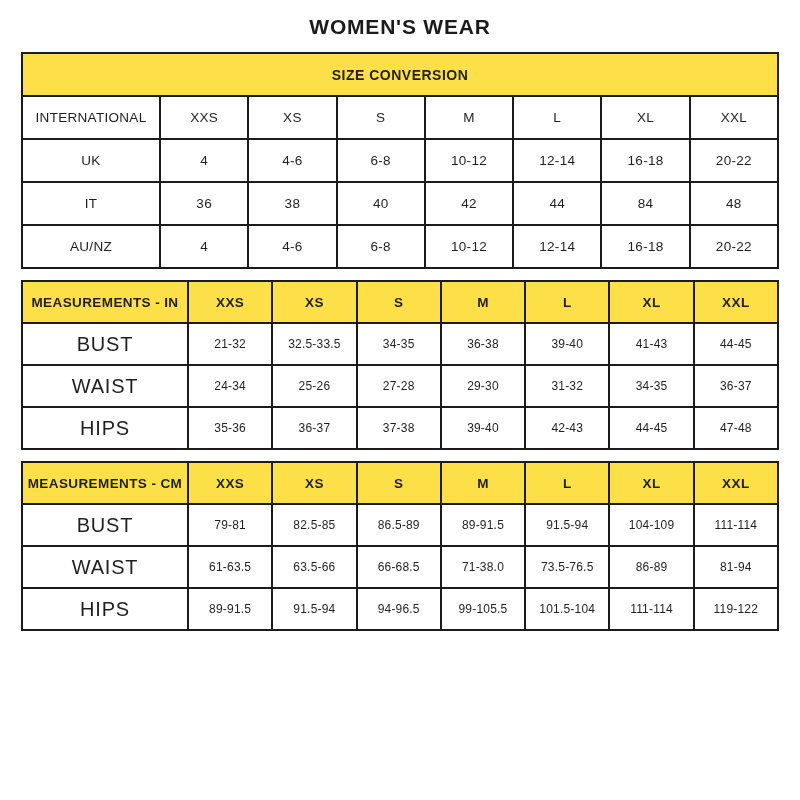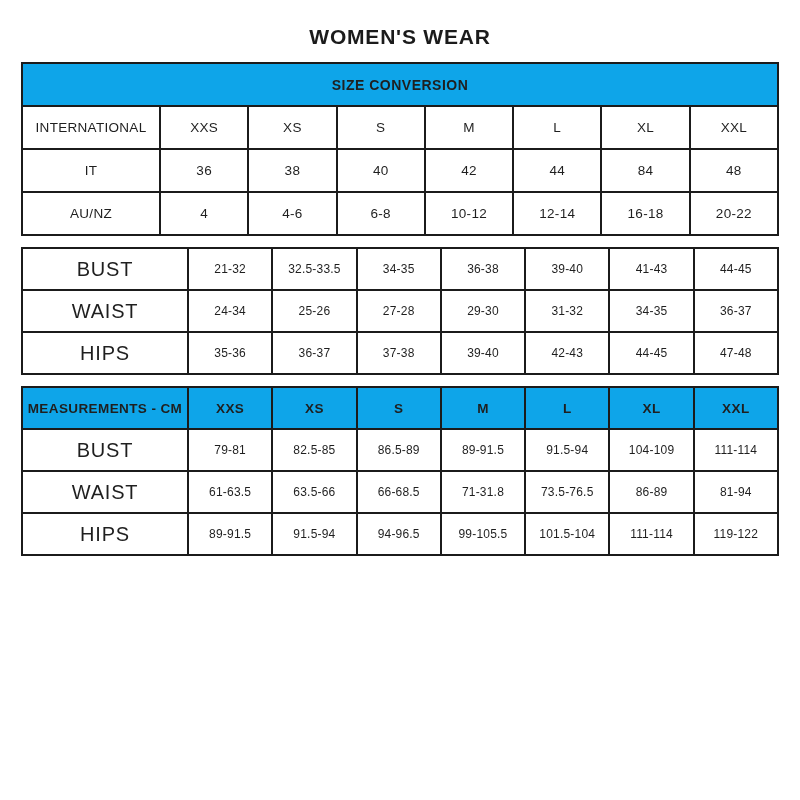--- a/index.html
+++ b/index.html
@@ -3,21 +3,21 @@
 <meta charset="utf-8">
 <style>
   html, body { margin: 0; padding: 0; }
   body {
     width: 800px; height: 800px;
     background: #ffffff;
     font-family: "Liberation Sans", sans-serif;
     color: #1f1f1f;
     overflow: hidden;
   }
-  .page { padding: 20px 21px 0 21px; }
+  .page { padding: 10px 21px 0 21px; }
   h1.title {
     text-align: center;
     font-size: 21px;
     font-weight: 700;
     letter-spacing: 0.8px;
     color: #1b1b1b;
     margin: 4px 0 13px 0;
     line-height: 25px;
   }
   table.tbl {
@@ -27,21 +27,21 @@
     border: 2px solid #1b1b1b;
   }
   table.tbl th, table.tbl td {
     border: 2px solid #1b1b1b;
     text-align: center;
     vertical-align: middle;
     padding: 0 2px;
     overflow: hidden;
     white-space: nowrap;
   }
-  .gray { background: #0ea5e9; }
+  .gray { background: #fde047; }
 
   
   .conv col.c0 { width: 138px; }
   .conv th.caption {
     height: 41px;
     font-size: 14px;
     font-weight: 700;
     letter-spacing: 0.5px;
   }
   .conv td {
@@ -98,20 +98,30 @@
         <td>INTERNATIONAL</td>
         <td>XXS</td>
         <td>XS</td>
         <td>S</td>
         <td>M</td>
         <td>L</td>
         <td>XL</td>
         <td>XXL</td>
       </tr>
       <tr>
+        <td>UK</td>
+        <td>4</td>
+        <td>4-6</td>
+        <td>6-8</td>
+        <td>10-12</td>
+        <td>12-14</td>
+        <td>16-18</td>
+        <td>20-22</td>
+      </tr>
+      <tr>
         <td>IT</td>
         <td>36</td>
         <td>38</td>
         <td>40</td>
         <td>42</td>
         <td>44</td>
         <td>84</td>
         <td>48</td>
       </tr>
       <tr>
@@ -133,20 +143,30 @@
         <col>
         <col>
         <col>
         <col>
         <col>
         <col>
         <col>
       </colgroup>
     <tbody>
       <tr>
+        <th class="gray">MEASUREMENTS - IN</th>
+        <th class="gray">XXS</th>
+        <th class="gray">XS</th>
+        <th class="gray">S</th>
+        <th class="gray">M</th>
+        <th class="gray">L</th>
+        <th class="gray">XL</th>
+        <th class="gray">XXL</th>
+      </tr>
+      <tr>
         <td class="rlabel">BUST</td>
         <td class="val">21-32</td>
         <td class="val">32.5-33.5</td>
         <td class="val">34-35</td>
         <td class="val">36-38</td>
         <td class="val">39-40</td>
         <td class="val">41-43</td>
         <td class="val">44-45</td>
       </tr>
       <tr>
@@ -202,21 +222,21 @@
         <td class="val">89-91.5</td>
         <td class="val">91.5-94</td>
         <td class="val">104-109</td>
         <td class="val">111-114</td>
       </tr>
       <tr>
         <td class="rlabel">WAIST</td>
         <td class="val">61-63.5</td>
         <td class="val">63.5-66</td>
         <td class="val">66-68.5</td>
-        <td class="val">71-31.8</td>
+        <td class="val">71-38.0</td>
         <td class="val">73.5-76.5</td>
         <td class="val">86-89</td>
         <td class="val">81-94</td>
       </tr>
       <tr>
         <td class="rlabel">HIPS</td>
         <td class="val">89-91.5</td>
         <td class="val">91.5-94</td>
         <td class="val">94-96.5</td>
         <td class="val">99-105.5</td>

